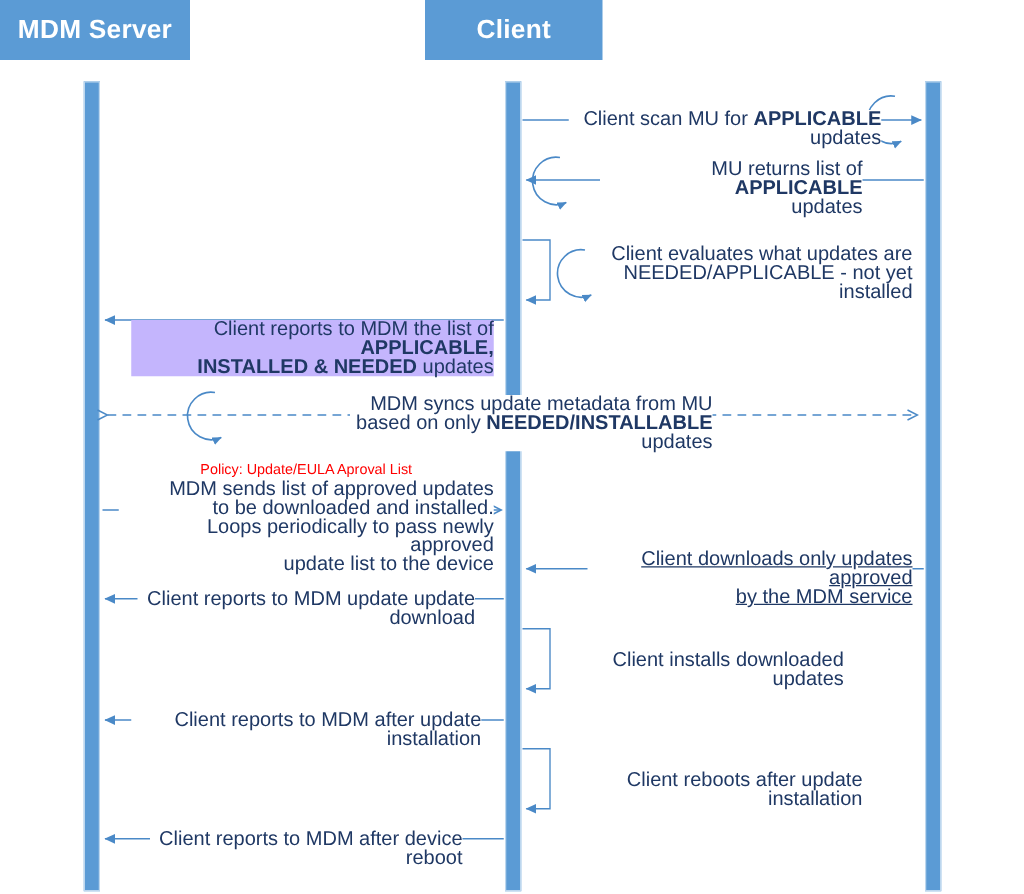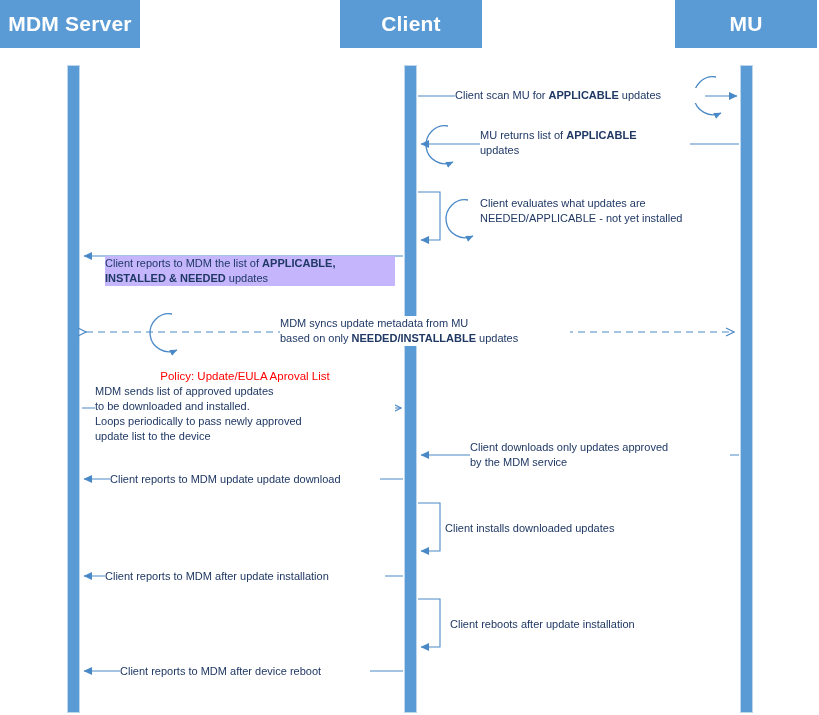--- a/index.html
+++ b/index.html
@@ -34,23 +34,23 @@
   }
   
   .lifeline {
     position: absolute;
     box-sizing: border-box;
   }
   
   .msg-text {
     position: absolute;
     color: #1F3864;
-    font-size: 11px;
+    font-size: 16px;
     line-height: 15px;
-    text-align: left;
+    text-align: right;
     white-space: pre-line;
     box-sizing: border-box;
   }
   .msg-text b {
     font-weight: bold;
   }
   .policy-text {
     position: absolute;
     color: #FF0000;
     font-size: 11.5px;
@@ -70,31 +70,28 @@
   }
   .hit {
     pointer-events: auto;
   }
 </style>
 </head>
 <body>
 
 <div id="canvas">
 
-  <div class="actor-box" style="left:0px; top:0px; width:140px; height:48px; background:#5B9BD5; font-size:21px;">
+  <div class="actor-box" style="left:0px; top:0px; width:152px; height:48px; background:#5B9BD5; font-size:21px;">
     <span class="actor-label">MDM Server</span>
   </div>
 
   <div class="actor-box" style="left:340px; top:0px; width:142px; height:48px; background:#5B9BD5; font-size:21px;">
     <span class="actor-label">Client</span>
   </div>
 
-  <div class="actor-box" style="left:675px; top:0px; width:142px; height:48px; background:#5B9BD5; font-size:21px;">
-    <span class="actor-label">MU</span>
-  </div>
 
   <div class="lifeline" style="left:67px; top:65px; width:13px; height:648px; background:#5B9BD5; border:1px solid #BDD7EE;"></div>
   <div class="lifeline" style="left:404px; top:65px; width:13px; height:648px; background:#5B9BD5; border:1px solid #BDD7EE;"></div>
   <div class="lifeline" style="left:740px; top:65px; width:13px; height:648px; background:#5B9BD5; border:1px solid #BDD7EE;"></div>
 
   <svg id="arrows" viewBox="0 0 819 715" xmlns="http://www.w3.org/2000/svg">
     <defs>
       <marker id="arrowR" markerWidth="9" markerHeight="9" refX="8" refY="4.5" orient="auto" markerUnits="userSpaceOnUse">
         <path d="M0,0.6 L8.5,4.5 L0,8.4 z" fill="#4A89C7"></path>
       </marker>
@@ -173,21 +170,21 @@
   <div class="msg-text" style="left:480px; top:128px; width:210px; background:#ffffff;">MU returns list of <b>APPLICABLE</b><br>updates</div>
 
   <div class="msg-text" style="left:105px; top:256px; width:290px; background:#c4b5fd;">Client reports to MDM the list of <b>APPLICABLE,</b><br><b>INSTALLED &amp; NEEDED</b> updates</div>
 
   <div class="msg-text" style="left:280px; top:316px; width:290px; background:#ffffff;">MDM syncs update metadata from MU<br>based on only <b>NEEDED/INSTALLABLE</b> updates</div>
 
   <div class="policy-text" style="left:100px; top:369px; width:290px; text-align:center;">Policy: Update/EULA Aproval List</div>
 
   <div class="msg-text" style="left:95px; top:384px; width:300px; background:#ffffff;">MDM sends list of approved updates<br>to be downloaded and installed.<br>Loops periodically to pass newly approved<br>update list to the device</div>
 
-  <div class="msg-text" style="left:470px; top:440px; width:260px; background:#ffffff;">Client downloads only updates approved<br>by the MDM service</div>
+  <div class="msg-text" style="left:470px; top:440px; width:260px; background:#ffffff;text-decoration:underline;">Client downloads only updates approved<br>by the MDM service</div>
 
   <div class="msg-text" style="left:110px; top:472px; width:270px; background:#ffffff;">Client reports to MDM update update download</div>
 
   <div class="msg-text" style="left:445px; top:521px; width:230px;">Client installs downloaded updates</div>
 
   <div class="msg-text" style="left:105px; top:569px; width:280px; background:#ffffff;">Client reports to MDM after update installation</div>
 
   <div class="msg-text" style="left:450px; top:617px; width:240px;">Client reboots after update installation</div>
 
   <div class="msg-text" style="left:120px; top:664px; width:250px; background:#ffffff;">Client reports to MDM after device reboot</div>

